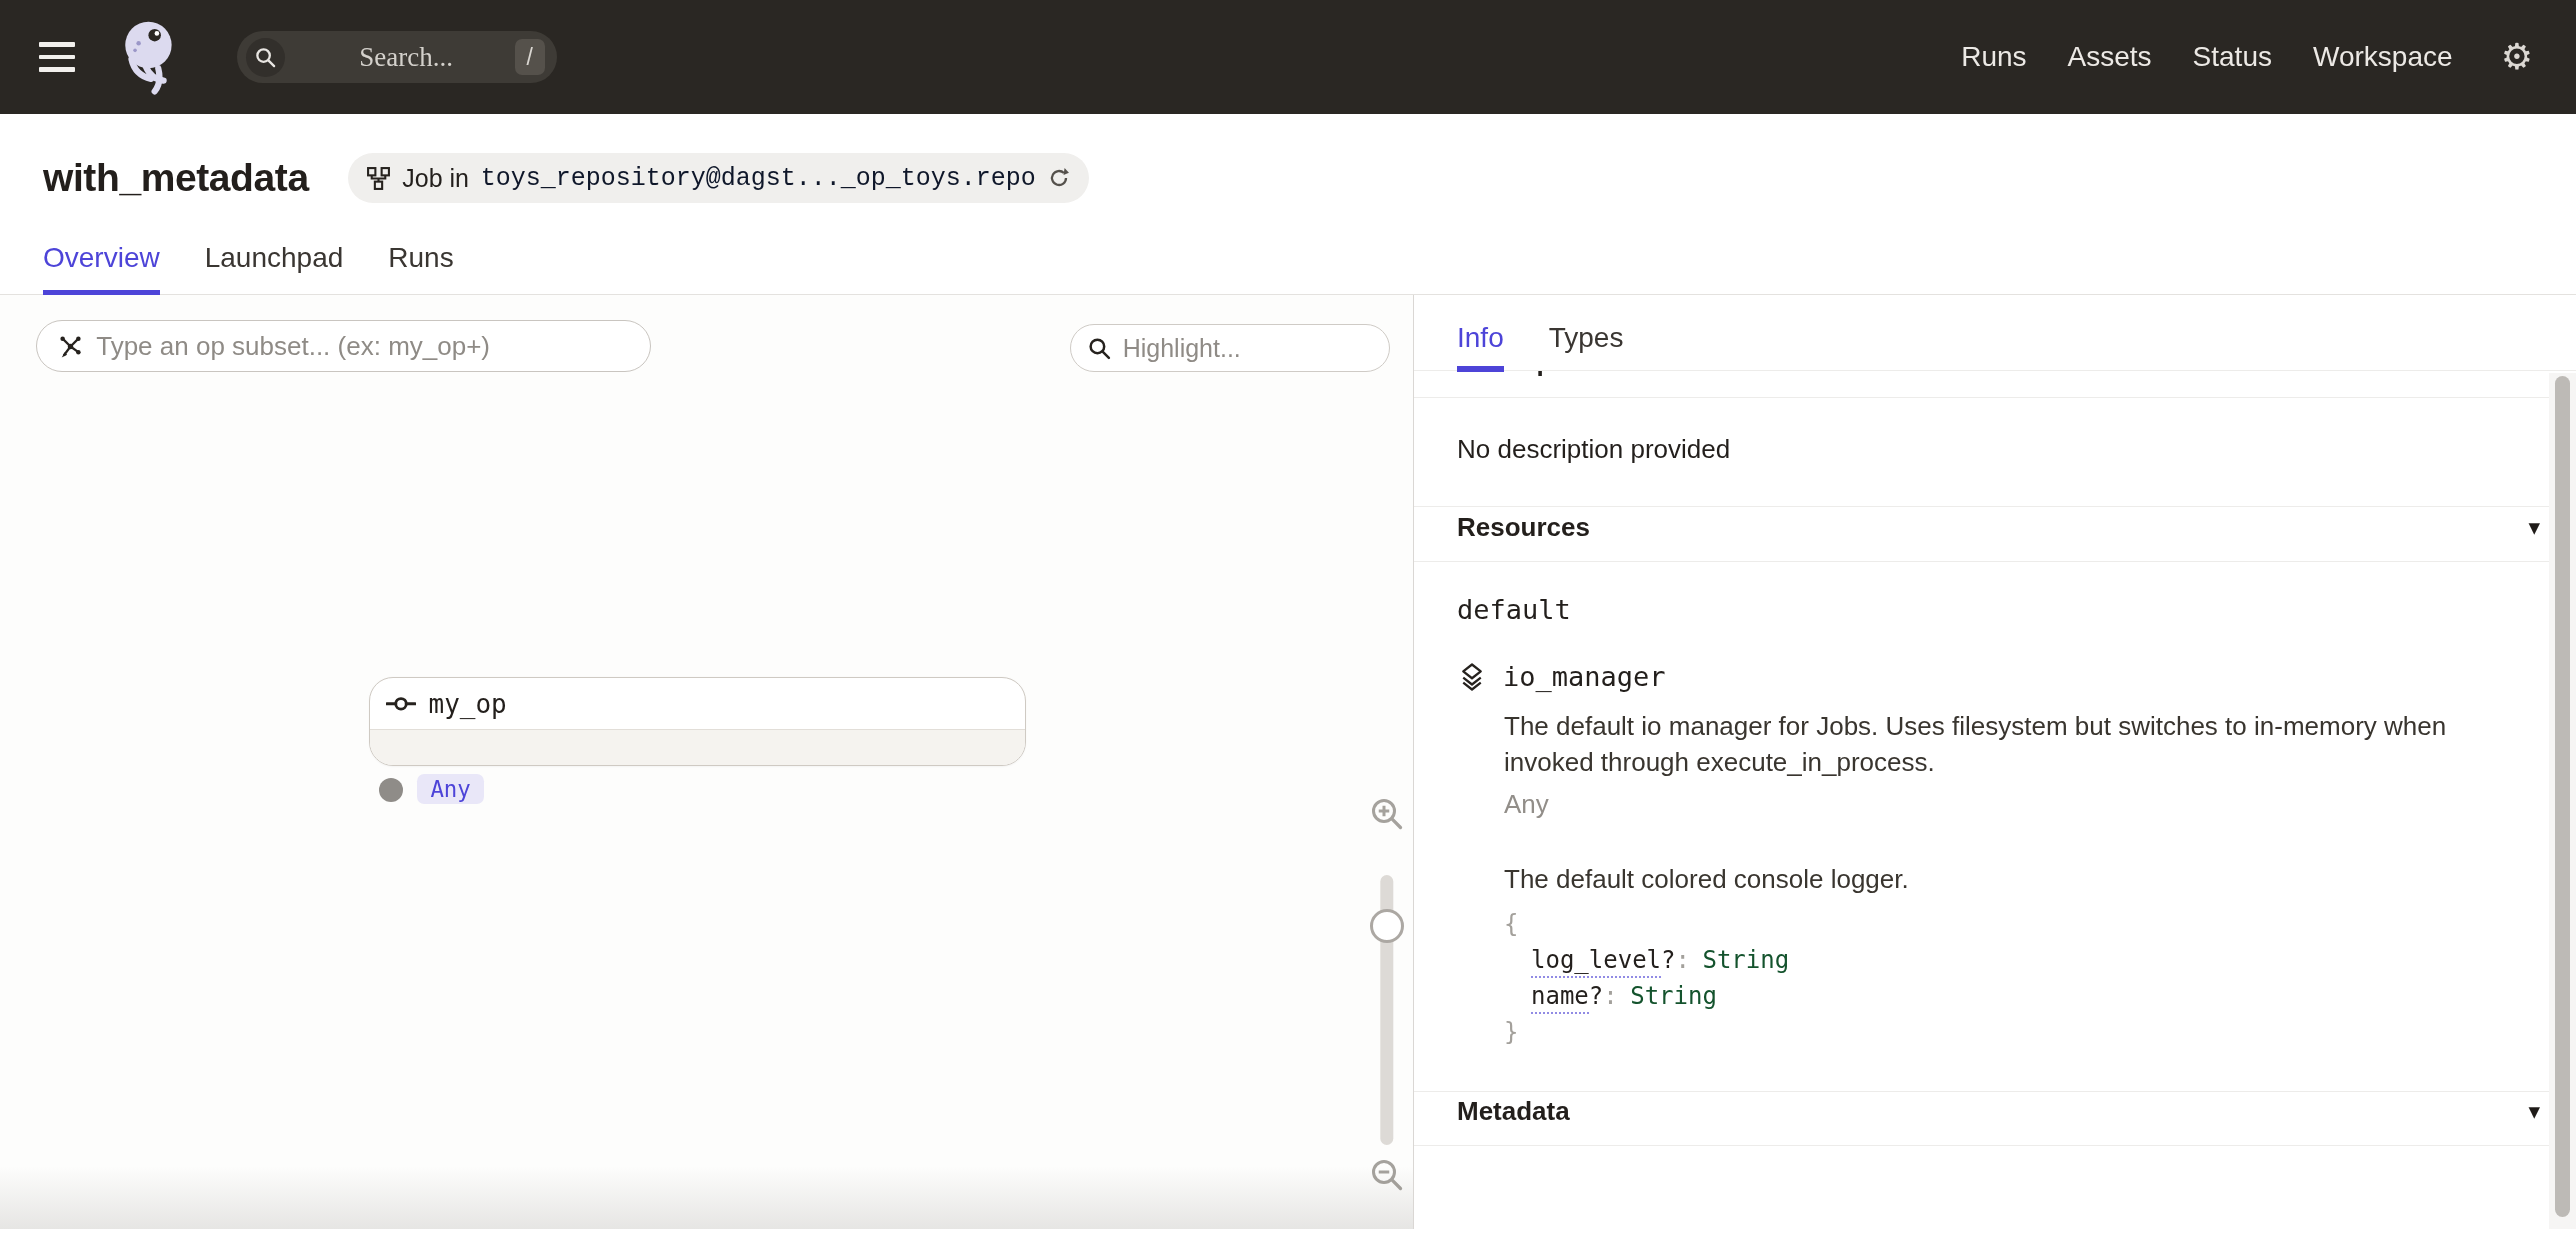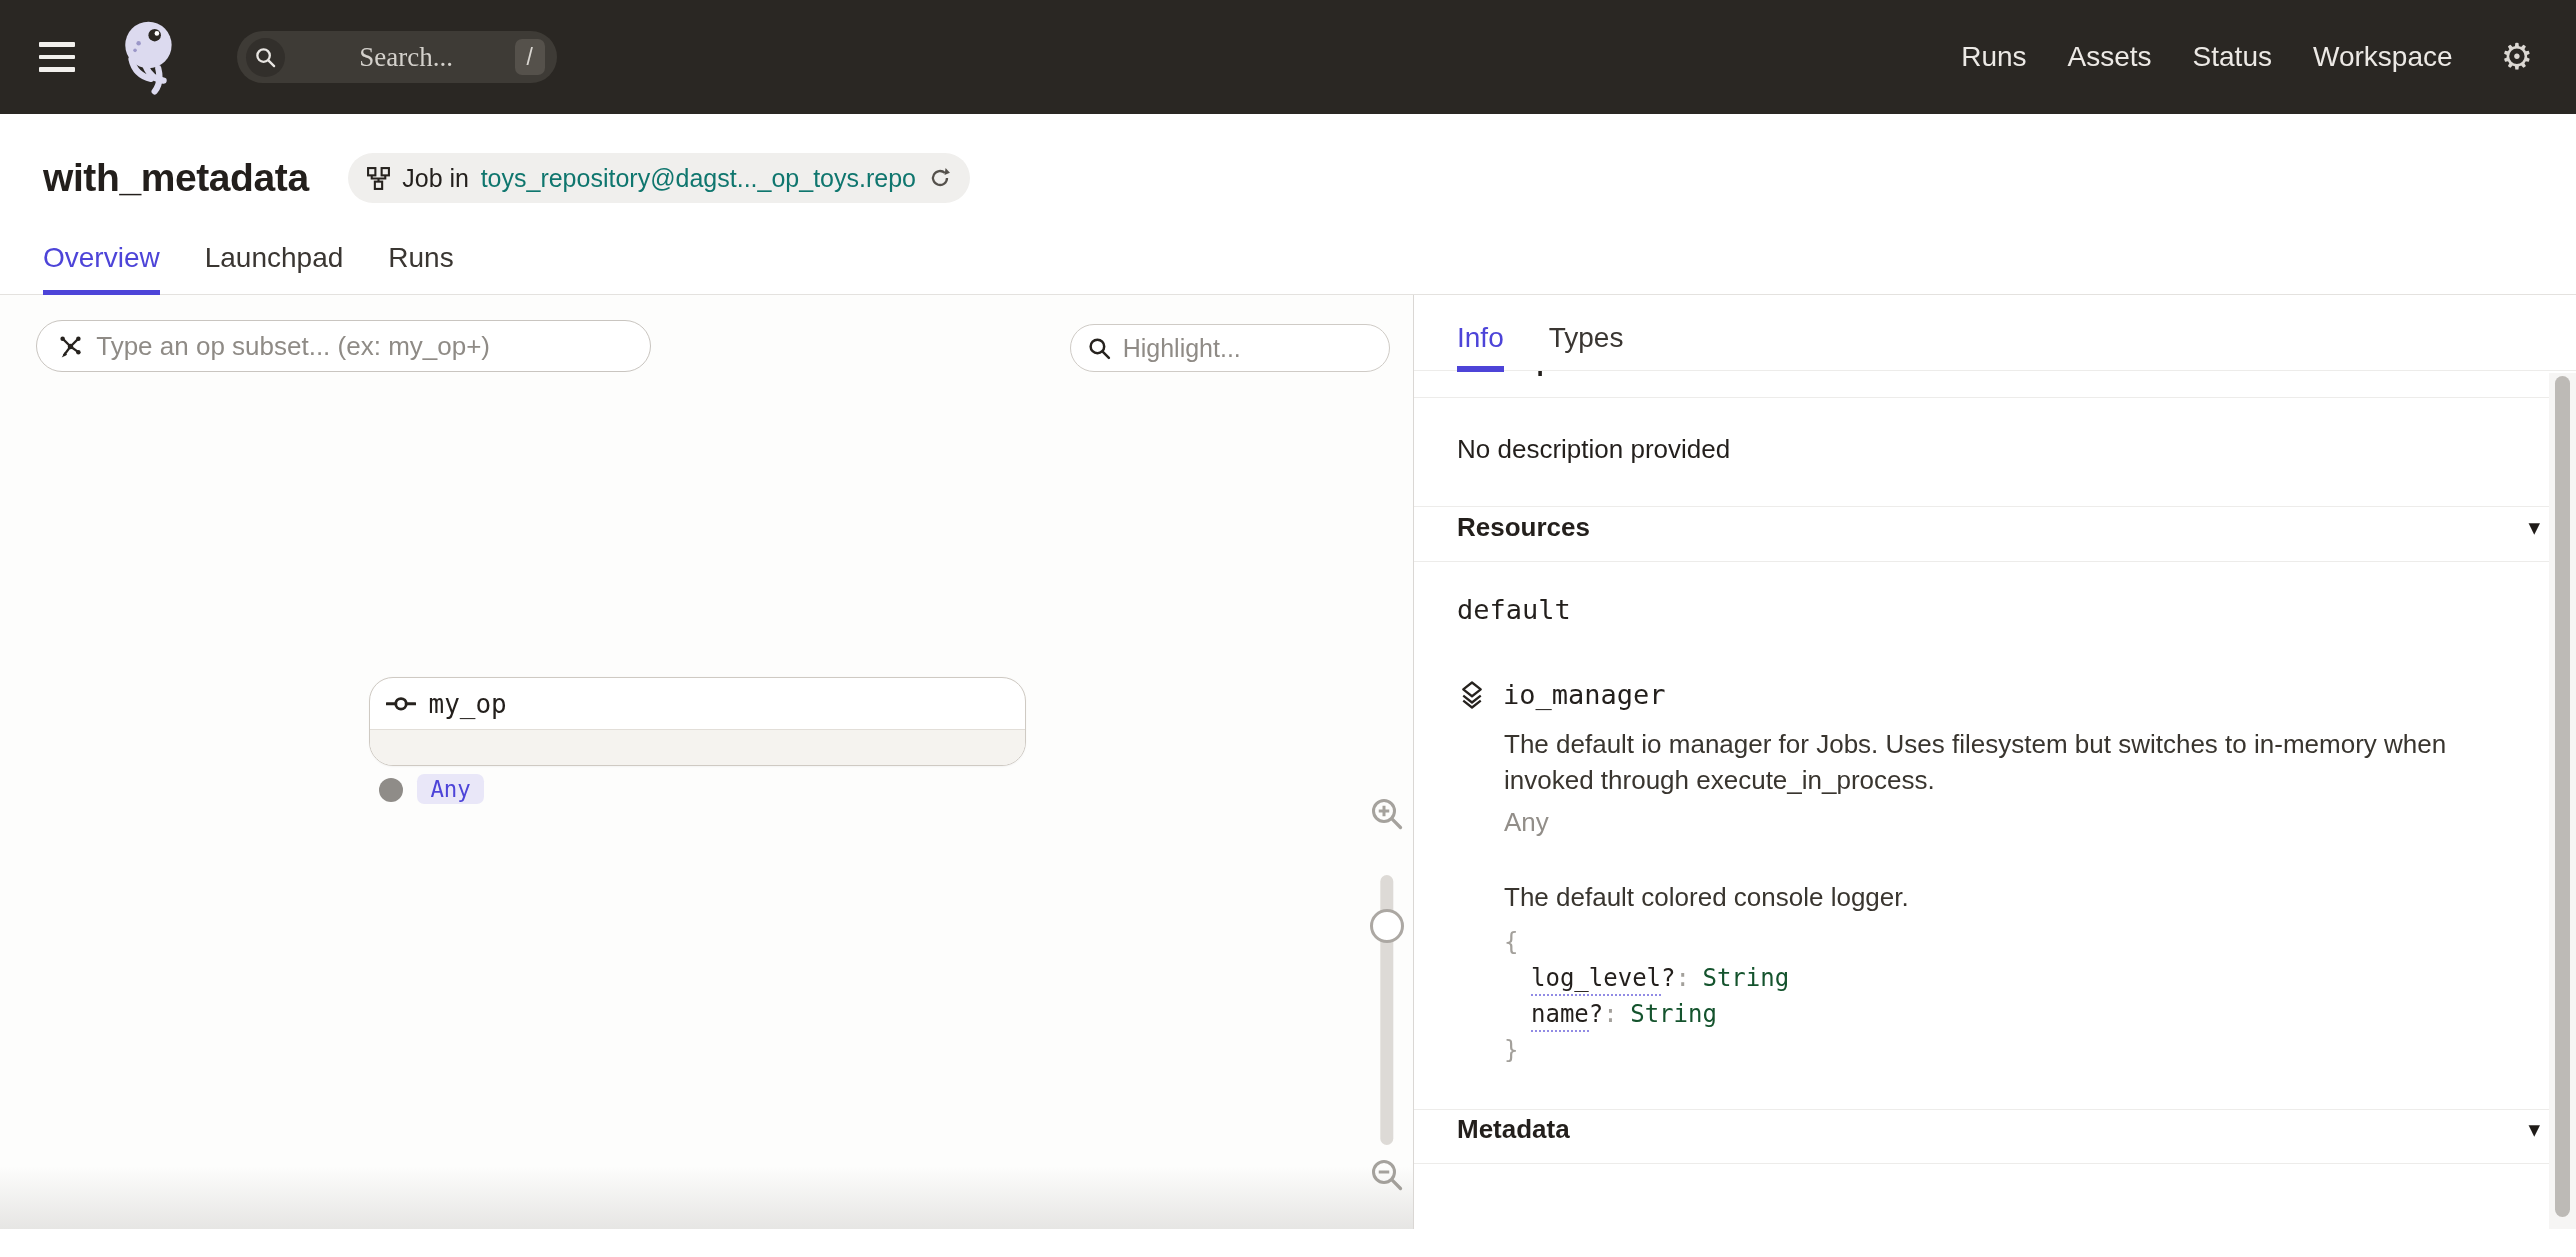--- a/index.html
+++ b/index.html
@@ -18,21 +18,21 @@
   .kbd { flex:0 0 auto; background:#55514B; color:#D9D6D1; border-radius:7.2px; font-size:23px; padding:4.5px 11.6px; }
   .nav-links { margin-left:auto; display:flex; align-items:center; gap:41px; }
   .nav-links a { color:#ECE9E5; text-decoration:none; font-size:28px; font-weight:500; }
   .gear { font-size:36px; color:#DCD8D3; line-height:1; cursor:pointer; margin-left:7.2px; }
 
   
   .page-head { display:flex; align-items:center; padding:39px 43px 0 43px; gap:39px; }
   .page-title { font-size:39px; font-weight:700; letter-spacing:-0.4px; }
   .job-tag { display:flex; align-items:center; gap:11.6px; background:#F0EFED; border-radius:25px; height:50px; padding:0 18px; font-size:25px; }
   .job-tag .prefix { color:#231F1C; }
-  .job-tag a { color:#0f766e; text-decoration:none; }
+  .job-tag a { color:#0f172a; text-decoration:none;font-family:Liberation Mono, monospace; }
 
   
   .tabbar { display:flex; gap:45px; padding:39px 43px 0 43px; border-bottom:1.8px solid #E4E2DF; }
   .tab { position:relative; font-size:28px; color:#3A3632; padding-bottom:20px; cursor:pointer; }
   .tab.active { color:#4D44D8; font-weight:500; }
   .tab.active::after { content:""; position:absolute; left:0; right:0; bottom:-1.8px; height:6.3px; background:#4D44D8; }
 
   
   .main { position:relative; height:934px; display:flex; }
   .graph-pane { position:relative; width:1413px; height:100%; background:#FDFDFC; }
@@ -70,21 +70,21 @@
   .sec-head { display:flex; align-items:center; justify-content:space-between; padding:0 36px 14px 43px; height:55px; border-bottom:1.8px solid #EDECEA; cursor:pointer; }
   .sec-head .sec-title { font-size:26px; font-weight:600; }
   .caret { font-size:23px; color:#1F1B18; line-height:1; }
   .clip-head { height:27px; overflow:hidden; }
   .clip-head .sec-head { margin-top:-29px; border-bottom:none; }
   .clip-head { border-bottom:1.8px solid #EDECEA; }
 
   .no-desc { padding:36px 43px 41px 43px; font-size:26px; border-bottom:1.8px solid #EDECEA; }
 
   .res-body { padding:32px 43px 0 43px; }
-  .res-group { font-family:"DejaVu Sans Mono", monospace; font-size:27px; margin-bottom:54px; }
+  .res-group { font-family:"DejaVu Sans Mono", monospace; font-size:27px; margin-bottom:36px; }
   .res-item { margin-bottom:41px; }
   .res-title { display:flex; align-items:center; gap:16px; }
   .res-name { font-family:"DejaVu Sans Mono", monospace; font-size:27px; }
   .res-desc { margin:16px 0 0 47px; font-size:26px; line-height:36px; color:#39352F; max-width:993px; }
   .res-type { margin:9px 0 0 47px; font-size:26px; color:#928E89; }
   .cfg { margin:9px 0 0 47px; font-family:"DejaVu Sans Mono", monospace; font-size:24px; line-height:36px; }
   .cfg .brace { color:#A3A09B; }
   .cfg-row { padding-left:27px; }
   .cfg-key { color:#231F1C; border-bottom:2.7px dotted #918BE4; padding-bottom:1.8px; }
   .cfg-q { color:#231F1C; }

